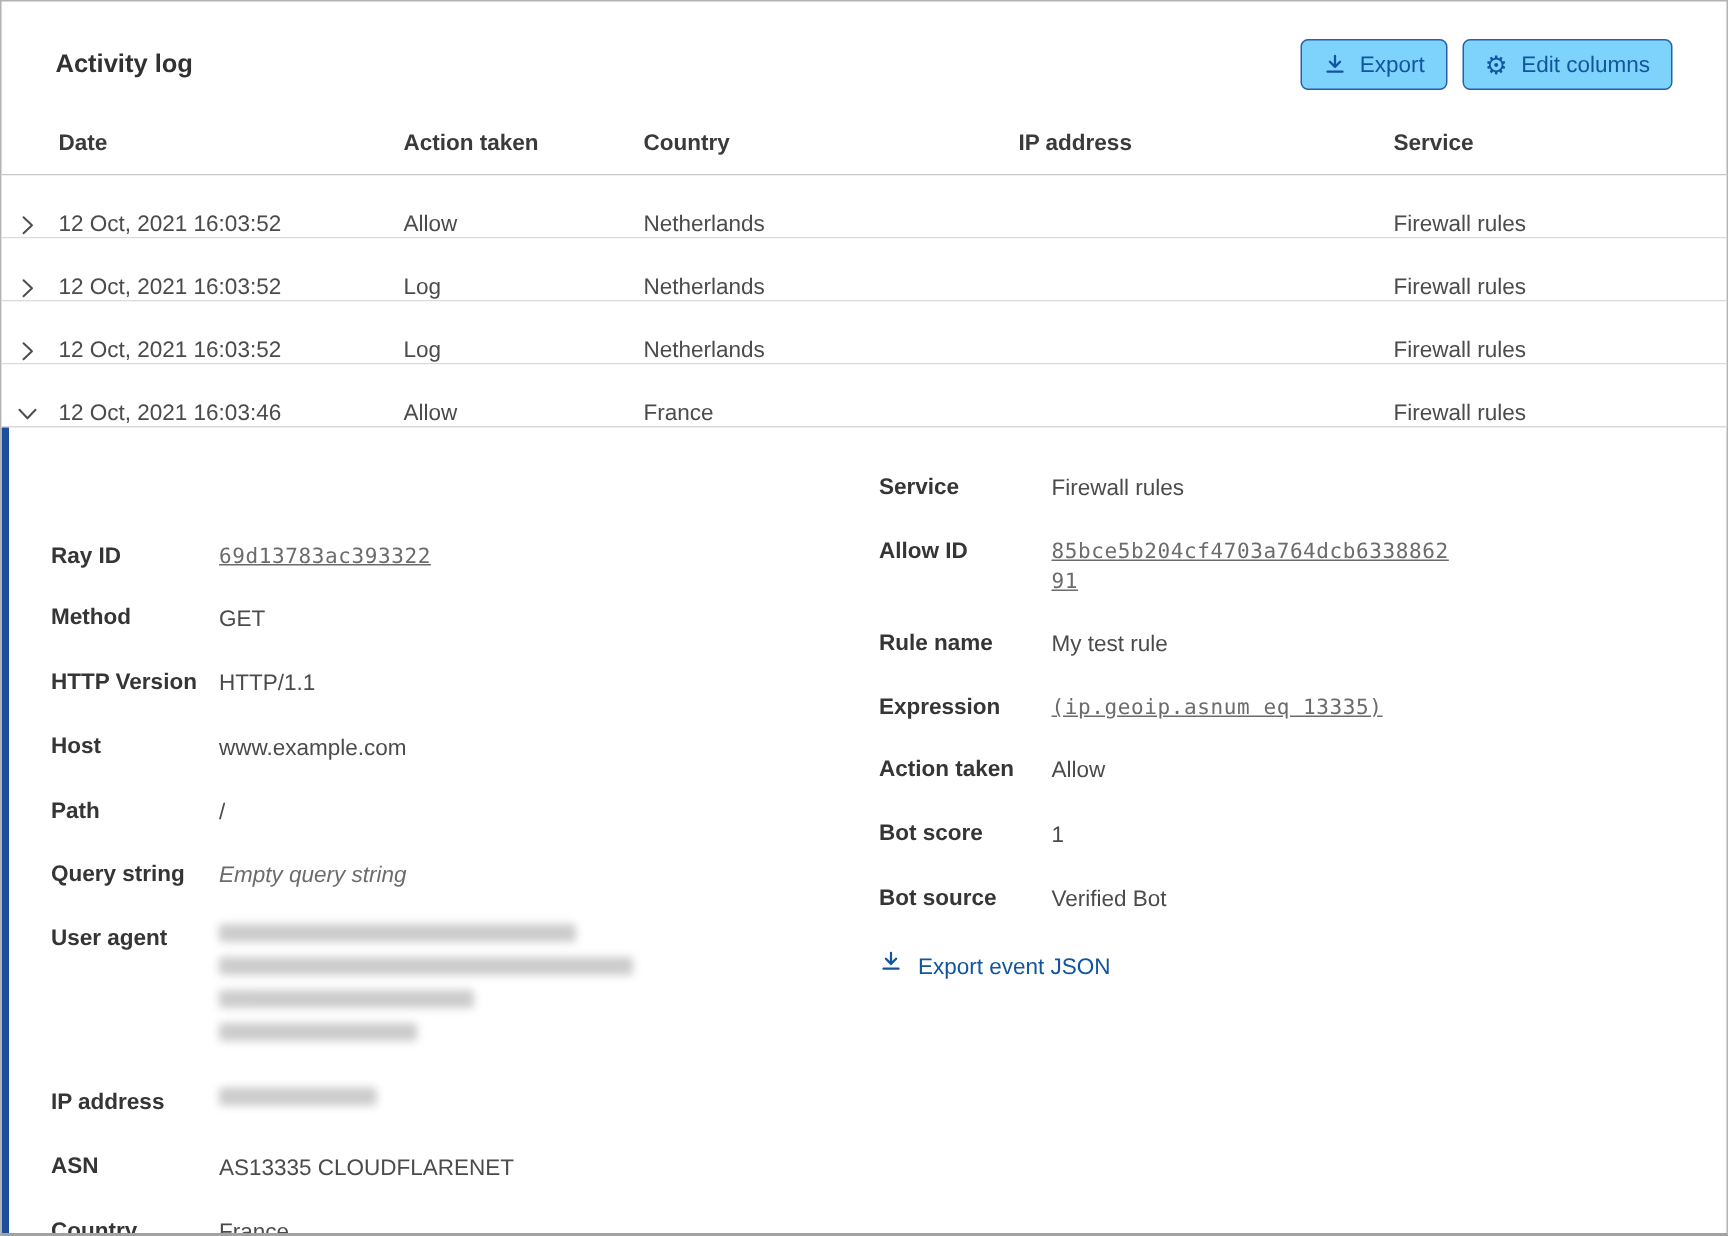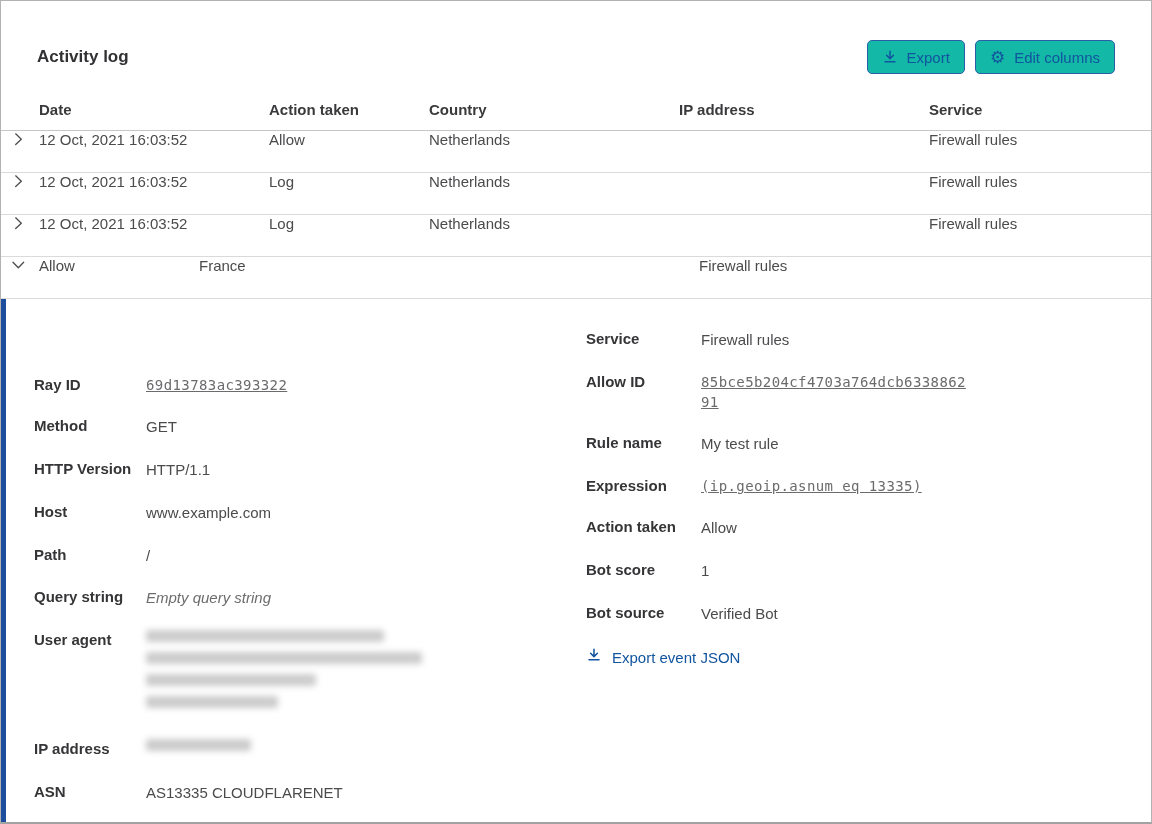--- a/index.html
+++ b/index.html
@@ -4,40 +4,40 @@
 <style>
   * { box-sizing: border-box; }
   html,body { margin:0; padding:0; background:#fff; }
   .frame {
     width:1152px; height:824px;
     border:1px solid #b2b2b2; border-bottom:2px solid #a2a2a2;
     display:flex; flex-direction:column; overflow:hidden;
     font-family:"Liberation Sans", sans-serif; background:#fff;
   }
   
-  .topbar { display:flex; justify-content:space-between; align-items:center; padding:39px 36px 14px 36px;gap:20px; }
+  .topbar { display:flex; justify-content:space-between; align-items:center; padding:25px 36px 14px 36px;gap:20px; }
   .title { font-size:17px; font-weight:700; color:#313133; }
   .actions { display:flex; gap:10px; }
   .btn {
     display:inline-flex; align-items:center; gap:9px; height:34px; padding:0 14px;
-    background:#14b8a6; border:1px solid #2a5fa8; border-radius:5px;
+    background:#7dd3fc; border:1px solid #2a5fa8; border-radius:5px;
     color:#11549f; font-size:15px; font-family:inherit; cursor:pointer;
   }
   .btn svg { display:block; }
   .gear-glyph { font-size:17px; line-height:1; color:#11549f; }
   
   .thead { display:flex; align-items:flex-end; padding:13px 0 12px 0; border-bottom:1px solid #c6c6c6;
            font-size:15px; font-weight:700; color:#3a3a3c; }
   .c0 { width:38px; flex-shrink:0; }
   .c1 { width:230px; flex-shrink:0; }
   .c2 { width:160px; flex-shrink:0; }
   .c3 { width:250px; flex-shrink:0; }
   .c4 { width:250px; flex-shrink:0; }
   .c5 { flex:1; }
-  .trow { display:flex; align-items:flex-start; height:42px; border-bottom:1px solid #dadada;
+  .trow { display:flex; align-items:flex-end; height:42px; border-bottom:1px solid #dadada;
           font-size:15px; color:#4b4b4d; cursor:pointer; background:#fff; }
   .chev { width:38px; flex-shrink:0; display:flex; align-items:center; padding-left:10px; }
   .chev svg { display:block; }
   .chev.down svg { transform:rotate(90deg); }
   .blur-bar { height:13px; width:112px; background:#8f8f91; opacity:.5; filter:blur(3px); border-radius:2px; }
   
   .details { flex:1; display:flex; border-left:5px solid #1c4e9d; padding:30px 0 0 28px; font-size:15px; }
   .dcol-left  { width:552px; flex-shrink:0;margin-top:46px; }
   .dcol-right { flex:1; }
   .drow { display:flex; margin-bottom:21px; }
@@ -142,20 +142,21 @@
   </div>
 
   <div class="trow">
     <div class="chev down">
       <span>
             <svg width="15" height="16" viewBox="0 0 16 16">
               <use href="#chev-icon"></use>
             </svg>
           </span>
     </div>
+    <div class="c1">12 Oct, 2021 16:03:46</div>
     <div class="c2">Allow</div>
     <div class="c3">France</div>
     <div class="c4"><span class="blur-bar"></span></div>
     <div class="c5">Firewall rules</div>
   </div>
 </div>
 
   <div class="details">
     <div class="dcol-left">
   <div class="drow">

